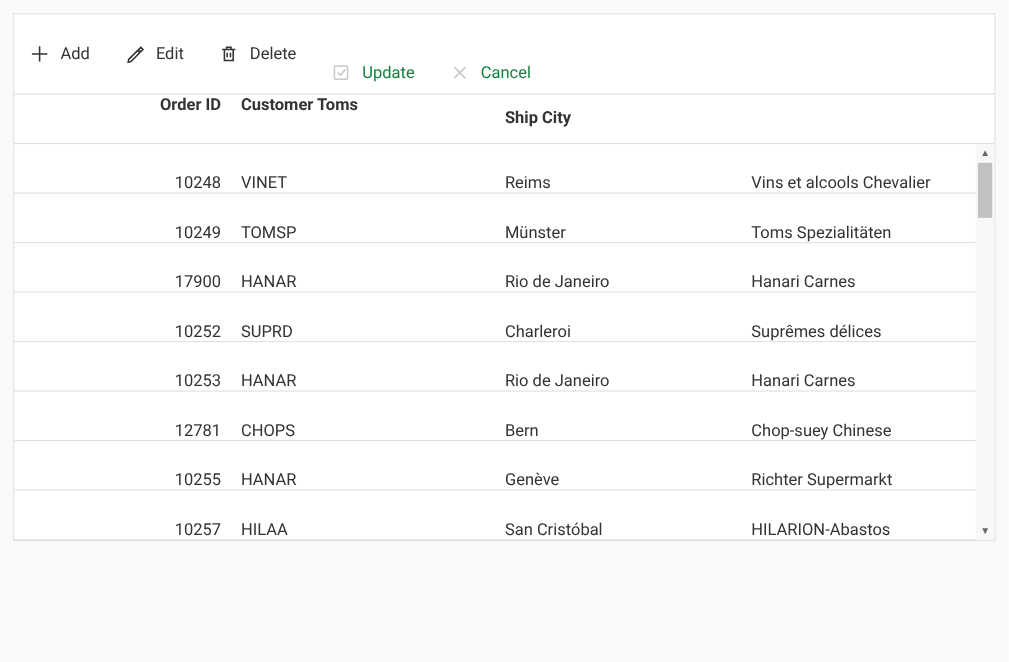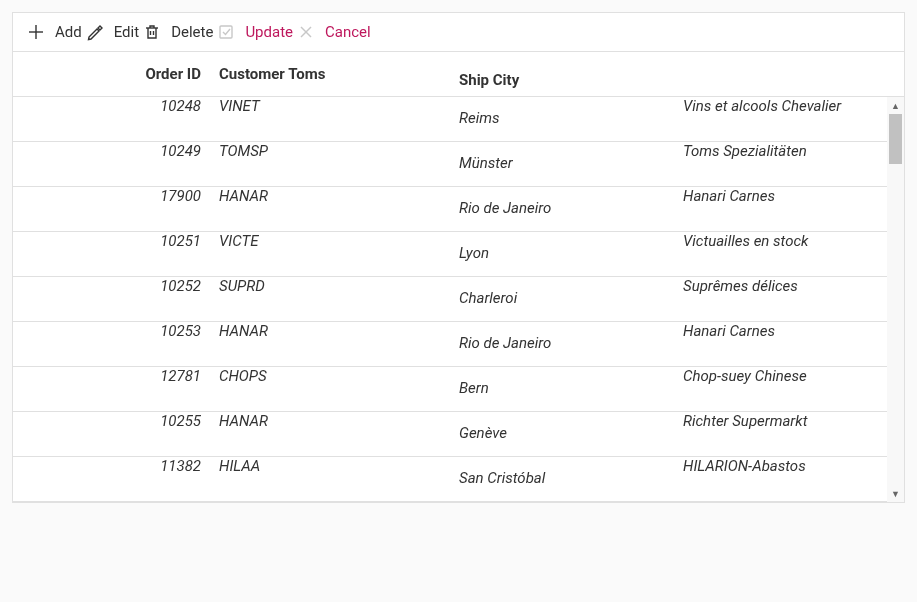--- a/index.html
+++ b/index.html
@@ -17,33 +17,34 @@
       background: #fff;
       border: 1px solid #e0e0e0;
       width: 893px;
       position: relative;
     }
     .toolbar {
       display: flex;
       align-items: center;
       padding: 10px 14px;
       border-bottom: 1px solid #e0e0e0;
-      gap: 4px;
+      gap: 32px;
     }
     .toolbar-item {
       display: inline-flex;
       align-items: center;
       gap: 10px;
       cursor: pointer;
       font-size: 15px;
       color: #333;
     }
     .toolbar-item.disabled {
-      color: #be185d;
+      color: #15803d;
       cursor: default;
+      margin-top: 34px;
     }
     .toolbar-item.disabled .icon svg {
       stroke: #c8c8c8;
     }
     .icon {
       display: inline-flex;
       align-items: center;
       justify-content: center;
       width: 18px;
       height: 18px;
@@ -52,35 +53,34 @@
       stroke: #333;
       stroke-width: 1.4;
       fill: none;
     }
     .header-row {
       display: flex;
       font-weight: 700;
       font-size: 15px;
       border-bottom: 1px solid #e0e0e0;
       height: 45px;
-      align-items: center;
+      align-items: flex-start;
     }
     .body-area {
       position: relative;
     }
     .rows-wrapper {
       overflow: hidden;
     }
     .data-row {
       display: flex;
       font-size: 15px;
       border-bottom: 1px solid #e0e0e0;
       height: 45px;
-      align-items: flex-start;
-      font-style: italic;
+      align-items: flex-end;
     }
     .col-spacer {
       width: 110px;
       flex-shrink: 0;
     }
     .col-orderid {
       width: 90px;
       flex-shrink: 0;
       text-align: right;
       padding-right: 12px;
@@ -215,27 +215,20 @@
         </div>
         <div class="data-row">
           <div class="col-spacer"></div>
           <div class="col-orderid">17900</div>
           <div class="col-customer">HANAR</div>
           <div class="col-shipcity">Rio de Janeiro</div>
           <div class="col-shipname">Hanari Carnes</div>
         </div>
         <div class="data-row">
           <div class="col-spacer"></div>
-          <div class="col-orderid">10251</div>
-          <div class="col-customer">VICTE</div>
-          <div class="col-shipcity">Lyon</div>
-          <div class="col-shipname">Victuailles en stock</div>
-        </div>
-        <div class="data-row">
-          <div class="col-spacer"></div>
           <div class="col-orderid">10252</div>
           <div class="col-customer">SUPRD</div>
           <div class="col-shipcity">Charleroi</div>
           <div class="col-shipname">Suprêmes délices</div>
         </div>
         <div class="data-row">
           <div class="col-spacer"></div>
           <div class="col-orderid">10253</div>
           <div class="col-customer">HANAR</div>
           <div class="col-shipcity">Rio de Janeiro</div>
@@ -250,21 +243,21 @@
         </div>
         <div class="data-row">
           <div class="col-spacer"></div>
           <div class="col-orderid">10255</div>
           <div class="col-customer">HANAR</div>
           <div class="col-shipcity">Genève</div>
           <div class="col-shipname">Richter Supermarkt</div>
         </div>
         <div class="data-row">
           <div class="col-spacer"></div>
-          <div class="col-orderid">11382</div>
+          <div class="col-orderid">10257</div>
           <div class="col-customer">HILAA</div>
           <div class="col-shipcity">San Cristóbal</div>
           <div class="col-shipname">HILARION-Abastos</div>
         </div>
       </div>
     <div class="scrollbar">
       <div class="scroll-arrow">▲</div>
       <div class="scroll-track">
         <div class="scroll-thumb"></div>
       </div>

